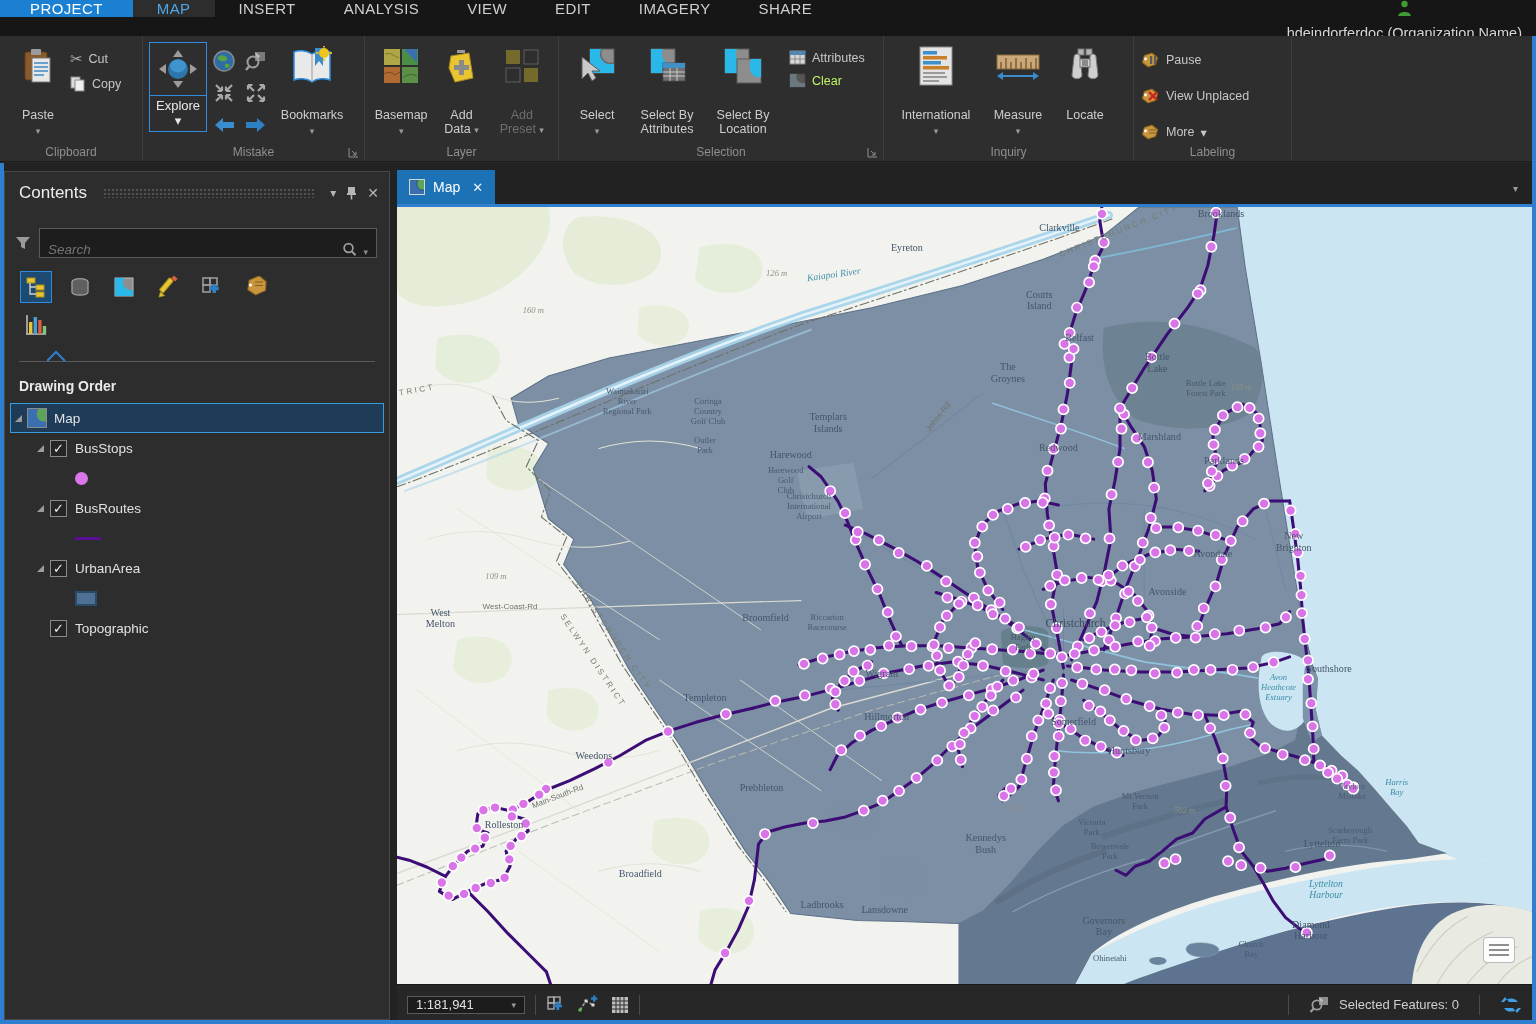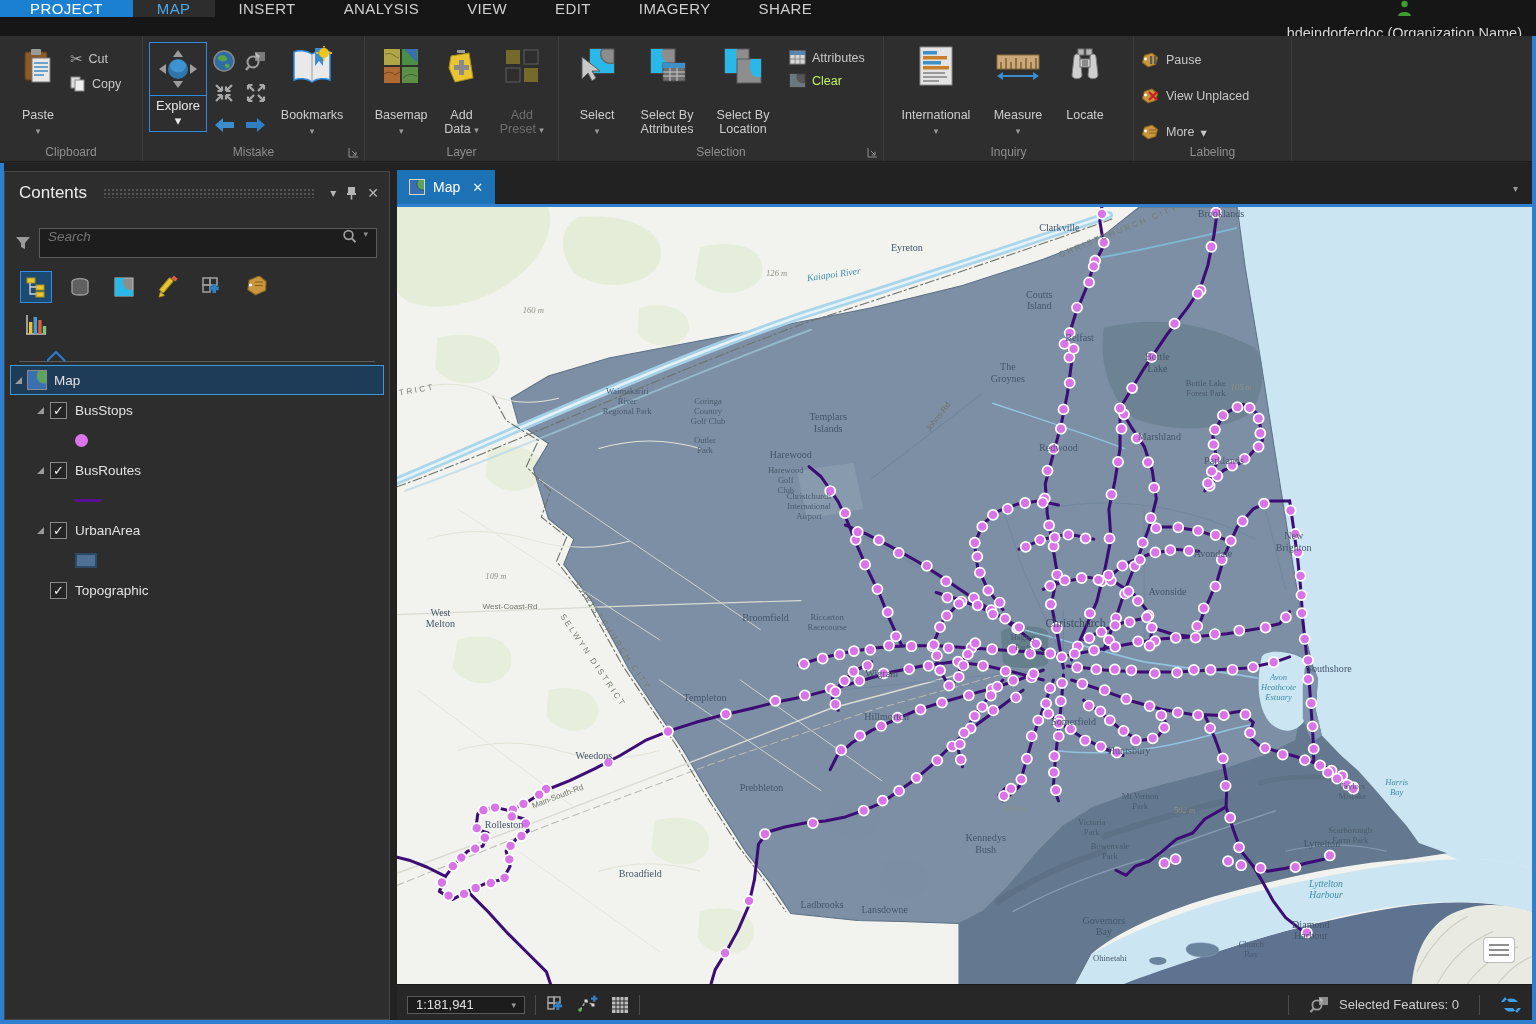--- a/index.html
+++ b/index.html
@@ -43,21 +43,21 @@
   .edge-right { position:absolute; right:0; top:36px; width:4px; height:988px; background:#2f7fd0; z-index:5; }
   .edge-bottom { position:absolute; left:0; bottom:0; width:1536px; height:4px; background:#2f7fd0; z-index:6; }
 
   
   .panel { position:absolute; left:4px; top:8px; width:386px; height:849px; background:#2d2d2d; border:1px solid #474747; }
   .phead { height:42px; display:flex; align-items:center; padding:0 10px 0 14px; }
   .ptitle { font-size:17px; color:#ececec; margin-right:10px; white-space:nowrap; }
   .pdots { flex:1; height:10px; margin:0 6px; background-image:radial-gradient(#5a5a5a 1px, transparent 1.2px); background-size:4px 4px; opacity:.85; }
   .phico { color:#b5b5b5; margin-left:10px; font-size:12px; display:flex; align-items:center; }
   .searchrow { display:flex; align-items:center; padding:14px 12px 4px 10px; gap:8px; }
-  .searchbox { flex:1; height:30px; background:#1d1d1d; border:1px solid #5a5a5a; display:flex; align-items:flex-start; padding:0 8px; }
+  .searchbox { flex:1; height:30px; background:#1d1d1d; border:1px solid #5a5a5a; display:flex; align-items:flex-end; padding:0 8px; }
   .searchbox input { flex:1; background:transparent; border:0; outline:none; color:#cfcfcf; font-style:italic; font-size:13.5px; font-family:"Liberation Sans",sans-serif; }
   .searchbox .scaret { color:#8c8c8c; font-size:9px; margin-left:6px; }
   .tbrow { display:flex; gap:14px; padding:10px 0 0 16px; align-items:center; }
   .tbtn { width:30px; height:30px; display:flex; align-items:center; justify-content:center; }
   .tbtn.sel { background:#1d4a70; outline:1px solid #2f8ce0; }
   .tabind { margin:10px 14px 0 14px; height:12px; position:relative; border-bottom:1px solid #5a5a5a; }
   .tabind .chev { position:absolute; left:28px; bottom:-1px; width:26px; height:12px; }
   .section { padding:16px 14px 6px; font-size:14px; font-weight:bold; color:#eaeaea; }
   .tree { padding:2px 6px; font-size:13.5px; color:#e2e2e2; }
   .trow { display:flex; align-items:center; height:28px; margin:2px 0; position:relative; }
@@ -547,20 +547,21 @@
             </svg>
         </div>
       </div>
 
       <div class="tabind">
         <svg class="chev" viewBox="0 0 26 12">
             <path d="M0,11 L9,2 L18,11" stroke="#2f7fd0" stroke-width="2" fill="none"></path>
           </svg>
       </div>
 
+      <div class="section">Drawing Order</div>
       <div class="tree" id="layerTree">
           <div class="trow selected">
             <span style="width:4px;flex:none"></span>
             <span class="tri"></span>
             <svg width="18" height="18" viewBox="0 0 16 16" style="margin-right:8px;outline:1px solid #8a8a8a">
               <rect x="0" y="0" width="16" height="16" fill="#5da35a"></rect>
               <path d="M0,0 L9,0 C6,6 9,12 16,11 L16,16 L0,16 Z" fill="#3b6fb0"></path>
             </svg>
             <span>Map</span>
           </div>

